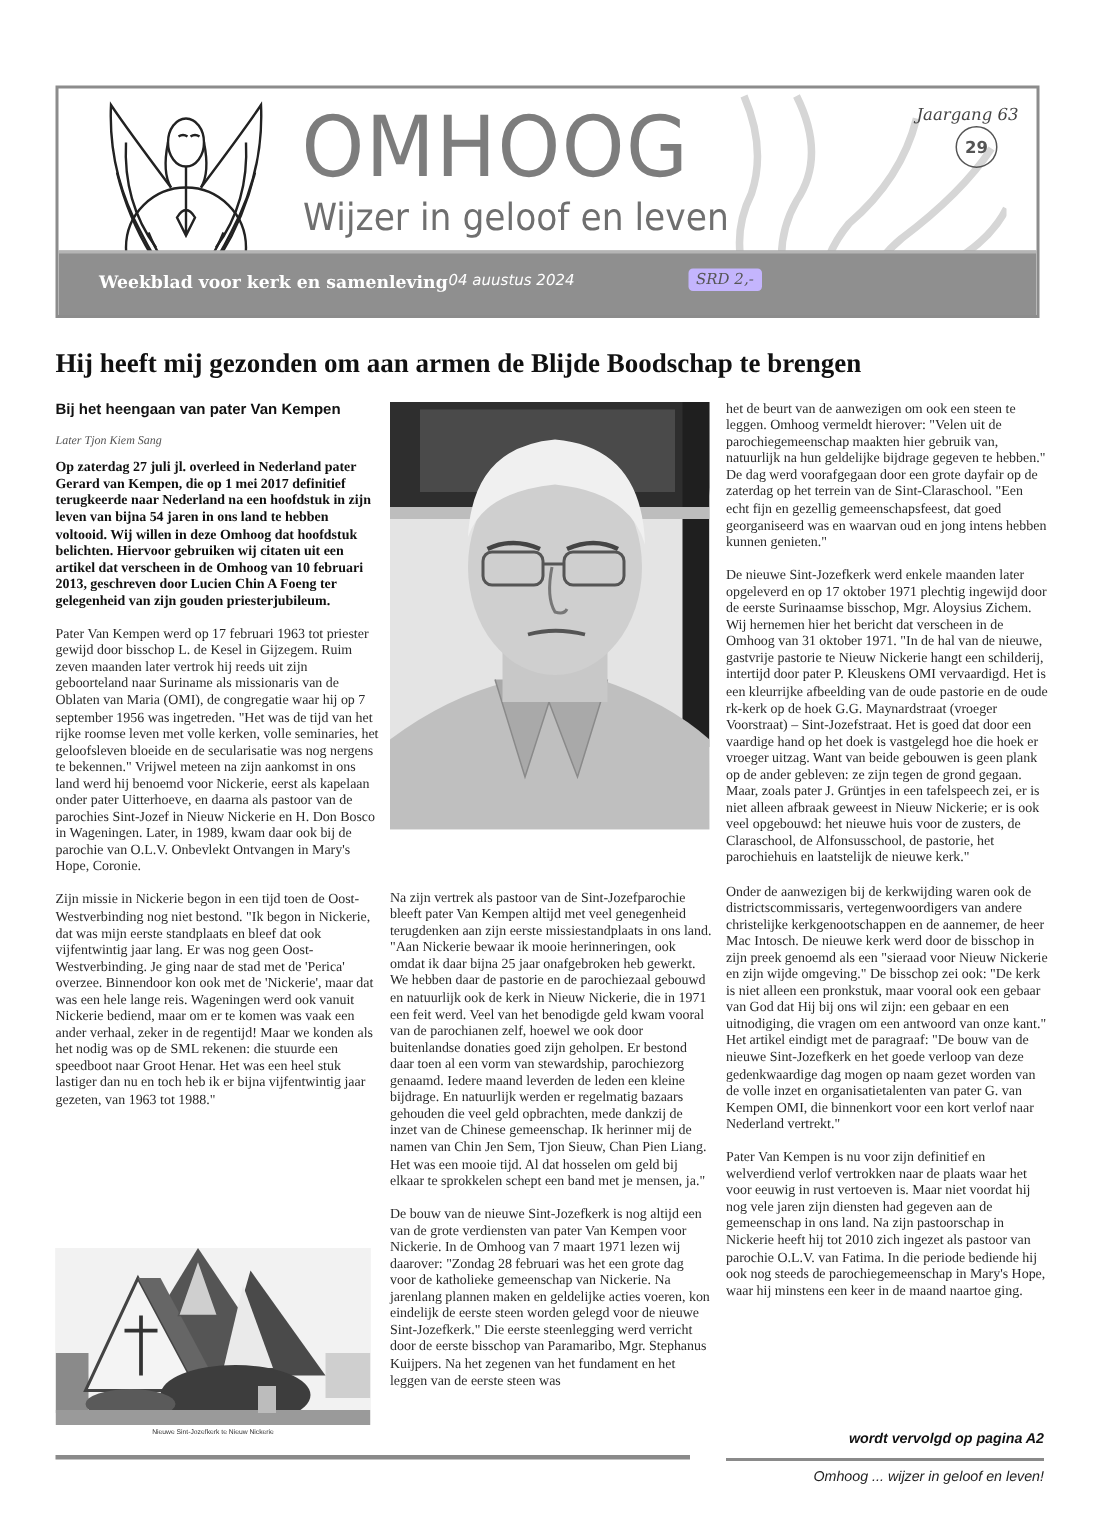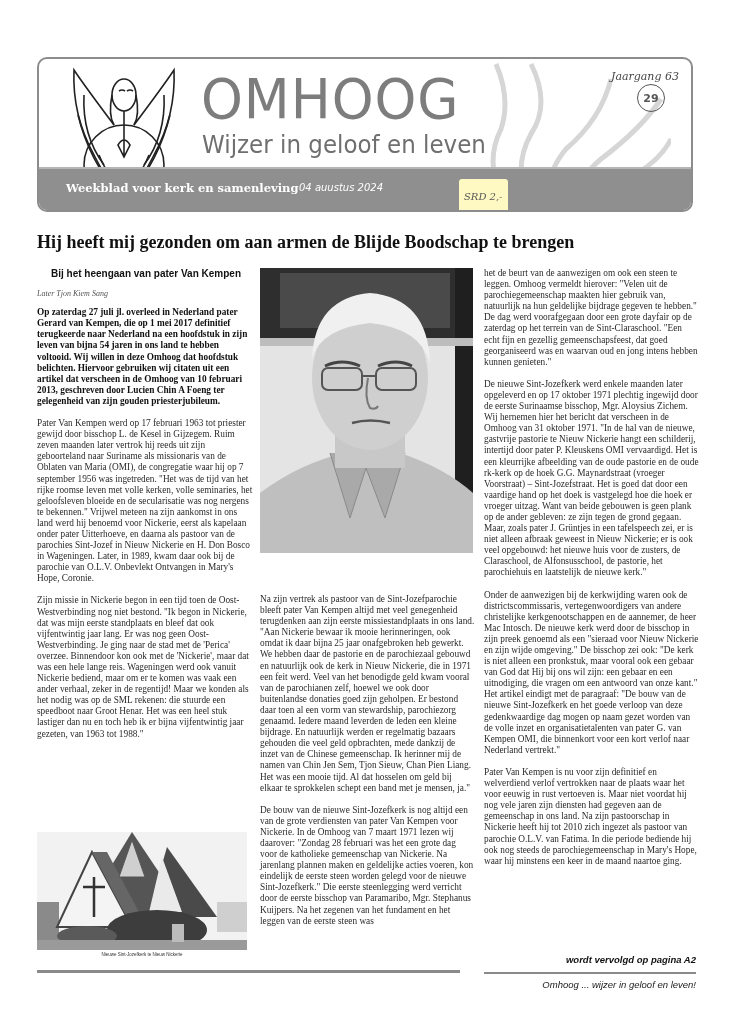--- a/index.html
+++ b/index.html
@@ -2,21 +2,21 @@
 <html><head>
   <meta charset="utf-8">
   <style>
     * { box-sizing: border-box; margin: 0; padding: 0; }
     html, body { width: 730px; height: 1024px; background: #ffffff; overflow: hidden; }
     body { position: relative; font-family: "DejaVu Serif", serif; color: #1a1a1a; }
 
     
     .masthead {
       position: absolute; left: 37px; top: 57px; width: 656px; height: 155px;
-      border: 2px solid #8c8c8c; border-radius: 10px; overflow: hidden; background: #fff;
+      border: 2px solid #8c8c8c; border-radius: 0; overflow: hidden; background: #fff;
     }
     .angel { position: absolute; left: 25px; top: 6px; width: 120px; height: 150px; }
     .hands { position: absolute; right: 20px; top: 0; width: 200px; height: 155px; }
     .logo-title {
       position: absolute; left: 162px; top: 12px;
       font-family: "DejaVu Sans", sans-serif; font-size: 56px; font-weight: normal;
       color: #7d7d7d; letter-spacing: 1px; line-height: 1; transform: scaleX(0.95); transform-origin: left;
     }
     .logo-sub {
       position: absolute; left: 163px; top: 73px;
@@ -39,38 +39,38 @@
     }
     .band-tag {
       position: absolute; left: 27px; top: 12px;
       font-family: "DejaVu Serif", serif; font-weight: bold; font-size: 11.5px; color: #fff;
     }
     .band-date {
       position: absolute; left: 260px; top: 13px;
       font-family: "DejaVu Sans", sans-serif; font-style: italic; font-size: 10px; color: #fff;
     }
     .band-price {
-      position: absolute; left: 420px; top: 10px; padding: 12px 5px; background: #fef9c3; border-radius: 3px;
+      position: absolute; left: 420px; top: 10px; padding: 2px 5px; background: #c4b5fd; border-radius: 3px;
       font-family: "DejaVu Serif", serif; font-style: italic; font-size: 10px; color: #555;
     }
 
     
     .headline {
       position: absolute; left: 37px; top: 232px; width: 660px;
       font-family: "Liberation Serif", serif; font-weight: bold; font-size: 18px; color: #111; white-space: nowrap;
     }
 
     
     .col { position: absolute; font-family: "Liberation Serif", serif; font-size: 9.3px; line-height: 11.1px; color: #2a2a2a; }
     .col p { margin-bottom: 11px; text-align: left; }
     .col1 { left: 37px; top: 268px; width: 218px; }
     .col2 { left: 260px; top: 594px; width: 215px; }
     .col3 { left: 484px; top: 268px; width: 215px; }
 
-    .kicker { font-family: "Liberation Sans", sans-serif; font-weight: bold; font-size: 10px; color: #111; margin-bottom: 9px; text-align: center; }
+    .kicker { font-family: "Liberation Sans", sans-serif; font-weight: bold; font-size: 10px; color: #111; margin-bottom: 9px; }
     .byline { font-style: italic; font-size: 8px; color: #555; margin-bottom: 8px; }
     .lead { font-weight: bold; color: #111; font-size: 9.3px; }
 
     .portrait {
       position: absolute; left: 260px; top: 268px; width: 213px; height: 285px; overflow: hidden;
       background: linear-gradient(180deg, #3b3b3b 0%, #2a2a2a 20%, #d9d9d9 22%, #e6e6e6 60%, #cfcfcf 100%);
     }
     .church {
       position: absolute; left: 37px; top: 832px; width: 210px; height: 118px; overflow: hidden; background: #e9e9e9;
     }

